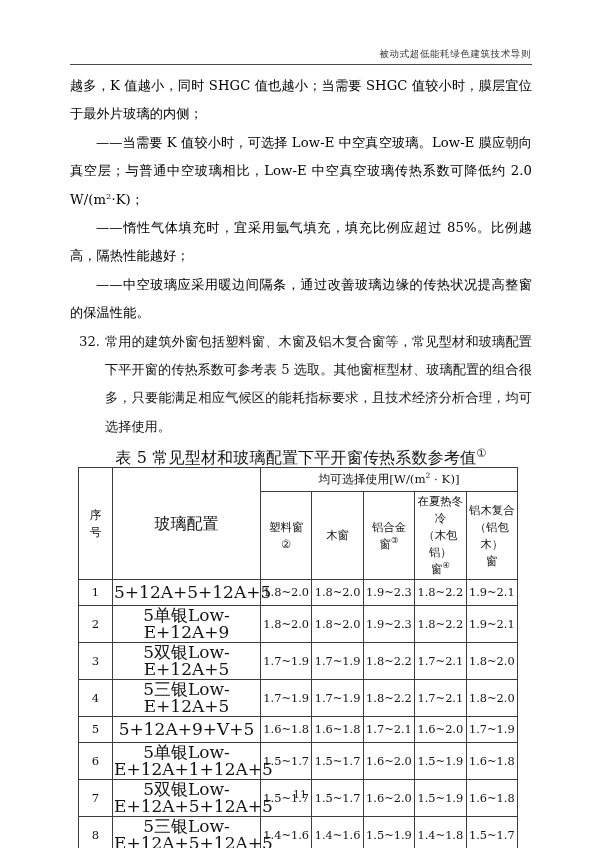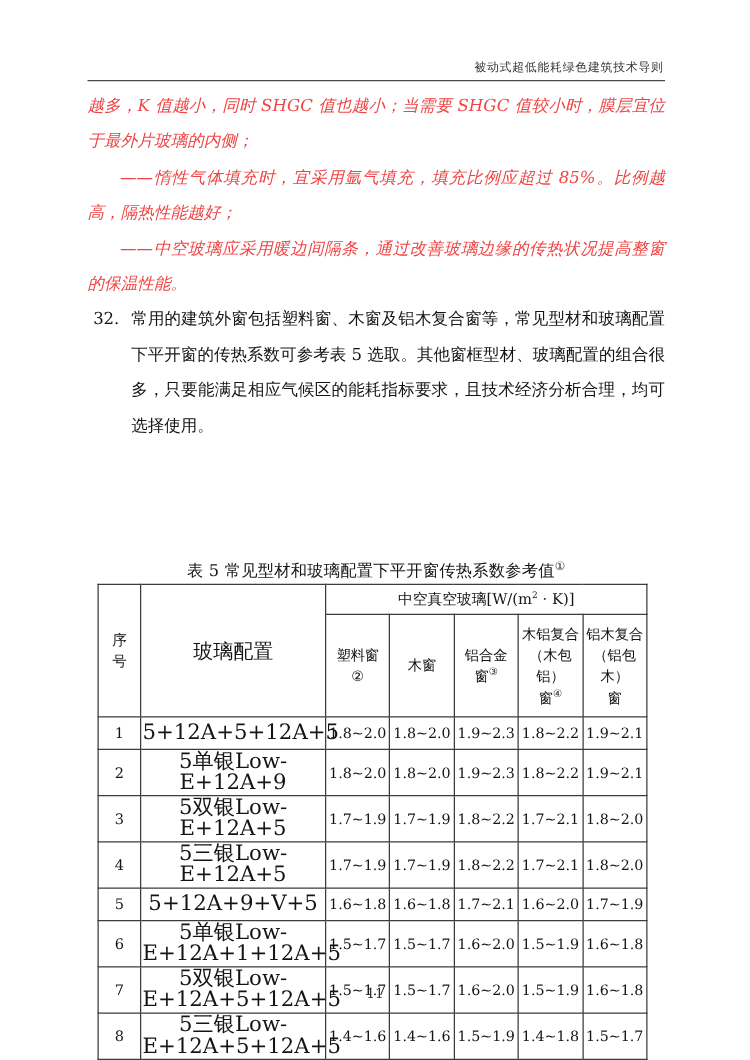--- a/index.html
+++ b/index.html
@@ -54,58 +54,57 @@
     top: 72px;
     width: 462px;
   }
   p.para {
     margin: 0;
     font-size: 13.2px;
     line-height: 28.4px;
     text-align: justify;
     text-justify: inter-ideograph;
     letter-spacing: 0.1px;
-    color: #ef4444;
-    font-style: italic;
+    color: #000000;
   }
   p.indent2 { text-indent: 26px; }
   p.noindent { text-indent: 0; }
 
   
   .numbered {
     position: relative;
     margin: 0;
     padding-left: 35px;
     font-size: 13.2px;
     line-height: 28.4px;
     text-align: justify;
     text-justify: inter-ideograph;
     color: #141414;
   }
   .numbered .num {
     position: absolute;
     left: 0;
     top: 0;
     width: 30px;
-    text-align: center;
+    text-align: right;
     font-size: 13.2px;
     font-family: "DejaVu Serif", "Liberation Serif", serif;
   }
 
   .sup { font-size: 0.62em; vertical-align: super; line-height: 0; }
   .circnum { font-size: 0.72em; vertical-align: super; line-height: 0; }
 
   
   .table-caption {
     position: absolute;
     left: 70px;
     top: 448px;
     width: 462px;
     text-align: center;
-    font-size: 13px;
+    font-size: 16px;
     letter-spacing: 0.2px;
     color: #141414;
   }
 
   
   .table-wrap {
     position: absolute;
     left: 78px;
     top: 467px;
     width: 440px;
@@ -174,20 +173,21 @@
 
   <div class="header-zone">
     <div class="header-title">被动式超低能耗绿色建筑技术导则</div>
     <div class="header-rule"></div>
   </div>
 
   <div class="body-zone">
 
     <p class="para noindent">越多，K 值越小，同时 SHGC 值也越小；当需要 SHGC 值较小时，膜层宜位于最外片玻璃的内侧；</p>
 
+    <p class="para indent2"><span>——当需要 K 值较小时，可选择 Low-E 中空真空玻璃。Low-E 膜应朝向真空层；与普通中空玻璃相比，Low-E 中空真空玻璃传热系数可降低约 2.0 W/(m</span><span class="sup">2</span><span>·K)；</span></p>
 
     <p class="para indent2">——惰性气体填充时，宜采用氩气填充，填充比例应超过 85%。比例越高，隔热性能越好；</p>
 
     <p class="para indent2">——中空玻璃应采用暖边间隔条，通过改善玻璃边缘的传热状况提高整窗的保温性能。</p>
 
 
 
     <div class="numbered">
       <span class="num">32.</span><span>常用的建筑外窗包括塑料窗、木窗及铝木复合窗等，常见型材和玻璃配置下平开窗的传热系数可参考表 5 选取。其他窗框型材、玻璃配置的组合很多，只要能满足相应气候区的能耗指标要求，且技术经济分析合理，均可选择使用。</span>
     </div>
@@ -198,34 +198,34 @@
 
   <div class="table-wrap">
     <table class="k-table">
       <thead>
         <tr>
           <th class="col-seq" rowspan="2">
             <span class="vert">序</span>
             <span class="vert">号</span>
           </th>
           <th class="col-glass" rowspan="2">玻璃配置</th>
-          <th class="grp-head" colspan="5"><span>中空真空玻璃[W/(m</span><span class="sup">2</span><span> · K)]</span></th>
+          <th class="grp-head" colspan="5"><span>均可选择使用[W/(m</span><span class="sup">2</span><span> · K)]</span></th>
         </tr>
         <tr>
           <th class="col-mat tall">
             <span class="vert">塑料窗</span>
             <span class="vert">②</span>
           </th>
           <th class="col-mat tall">木窗</th>
           <th class="col-mat tall">
             <span class="vert">铝合金</span>
             <span class="vert"><span>窗</span><span class="circnum">③</span></span>
           </th>
           <th class="col-mat-wide tall">
-            <span class="vert">木铝复合</span>
+            <span class="vert">在夏热冬冷</span>
             <span class="vert">（木包铝）</span>
             <span class="vert"><span>窗</span><span class="circnum">④</span></span>
           </th>
           <th class="col-mat-wide tall">
             <span class="vert">铝木复合</span>
             <span class="vert">（铝包木）</span>
             <span class="vert">窗</span>
           </th>
         </tr>
       </thead>

